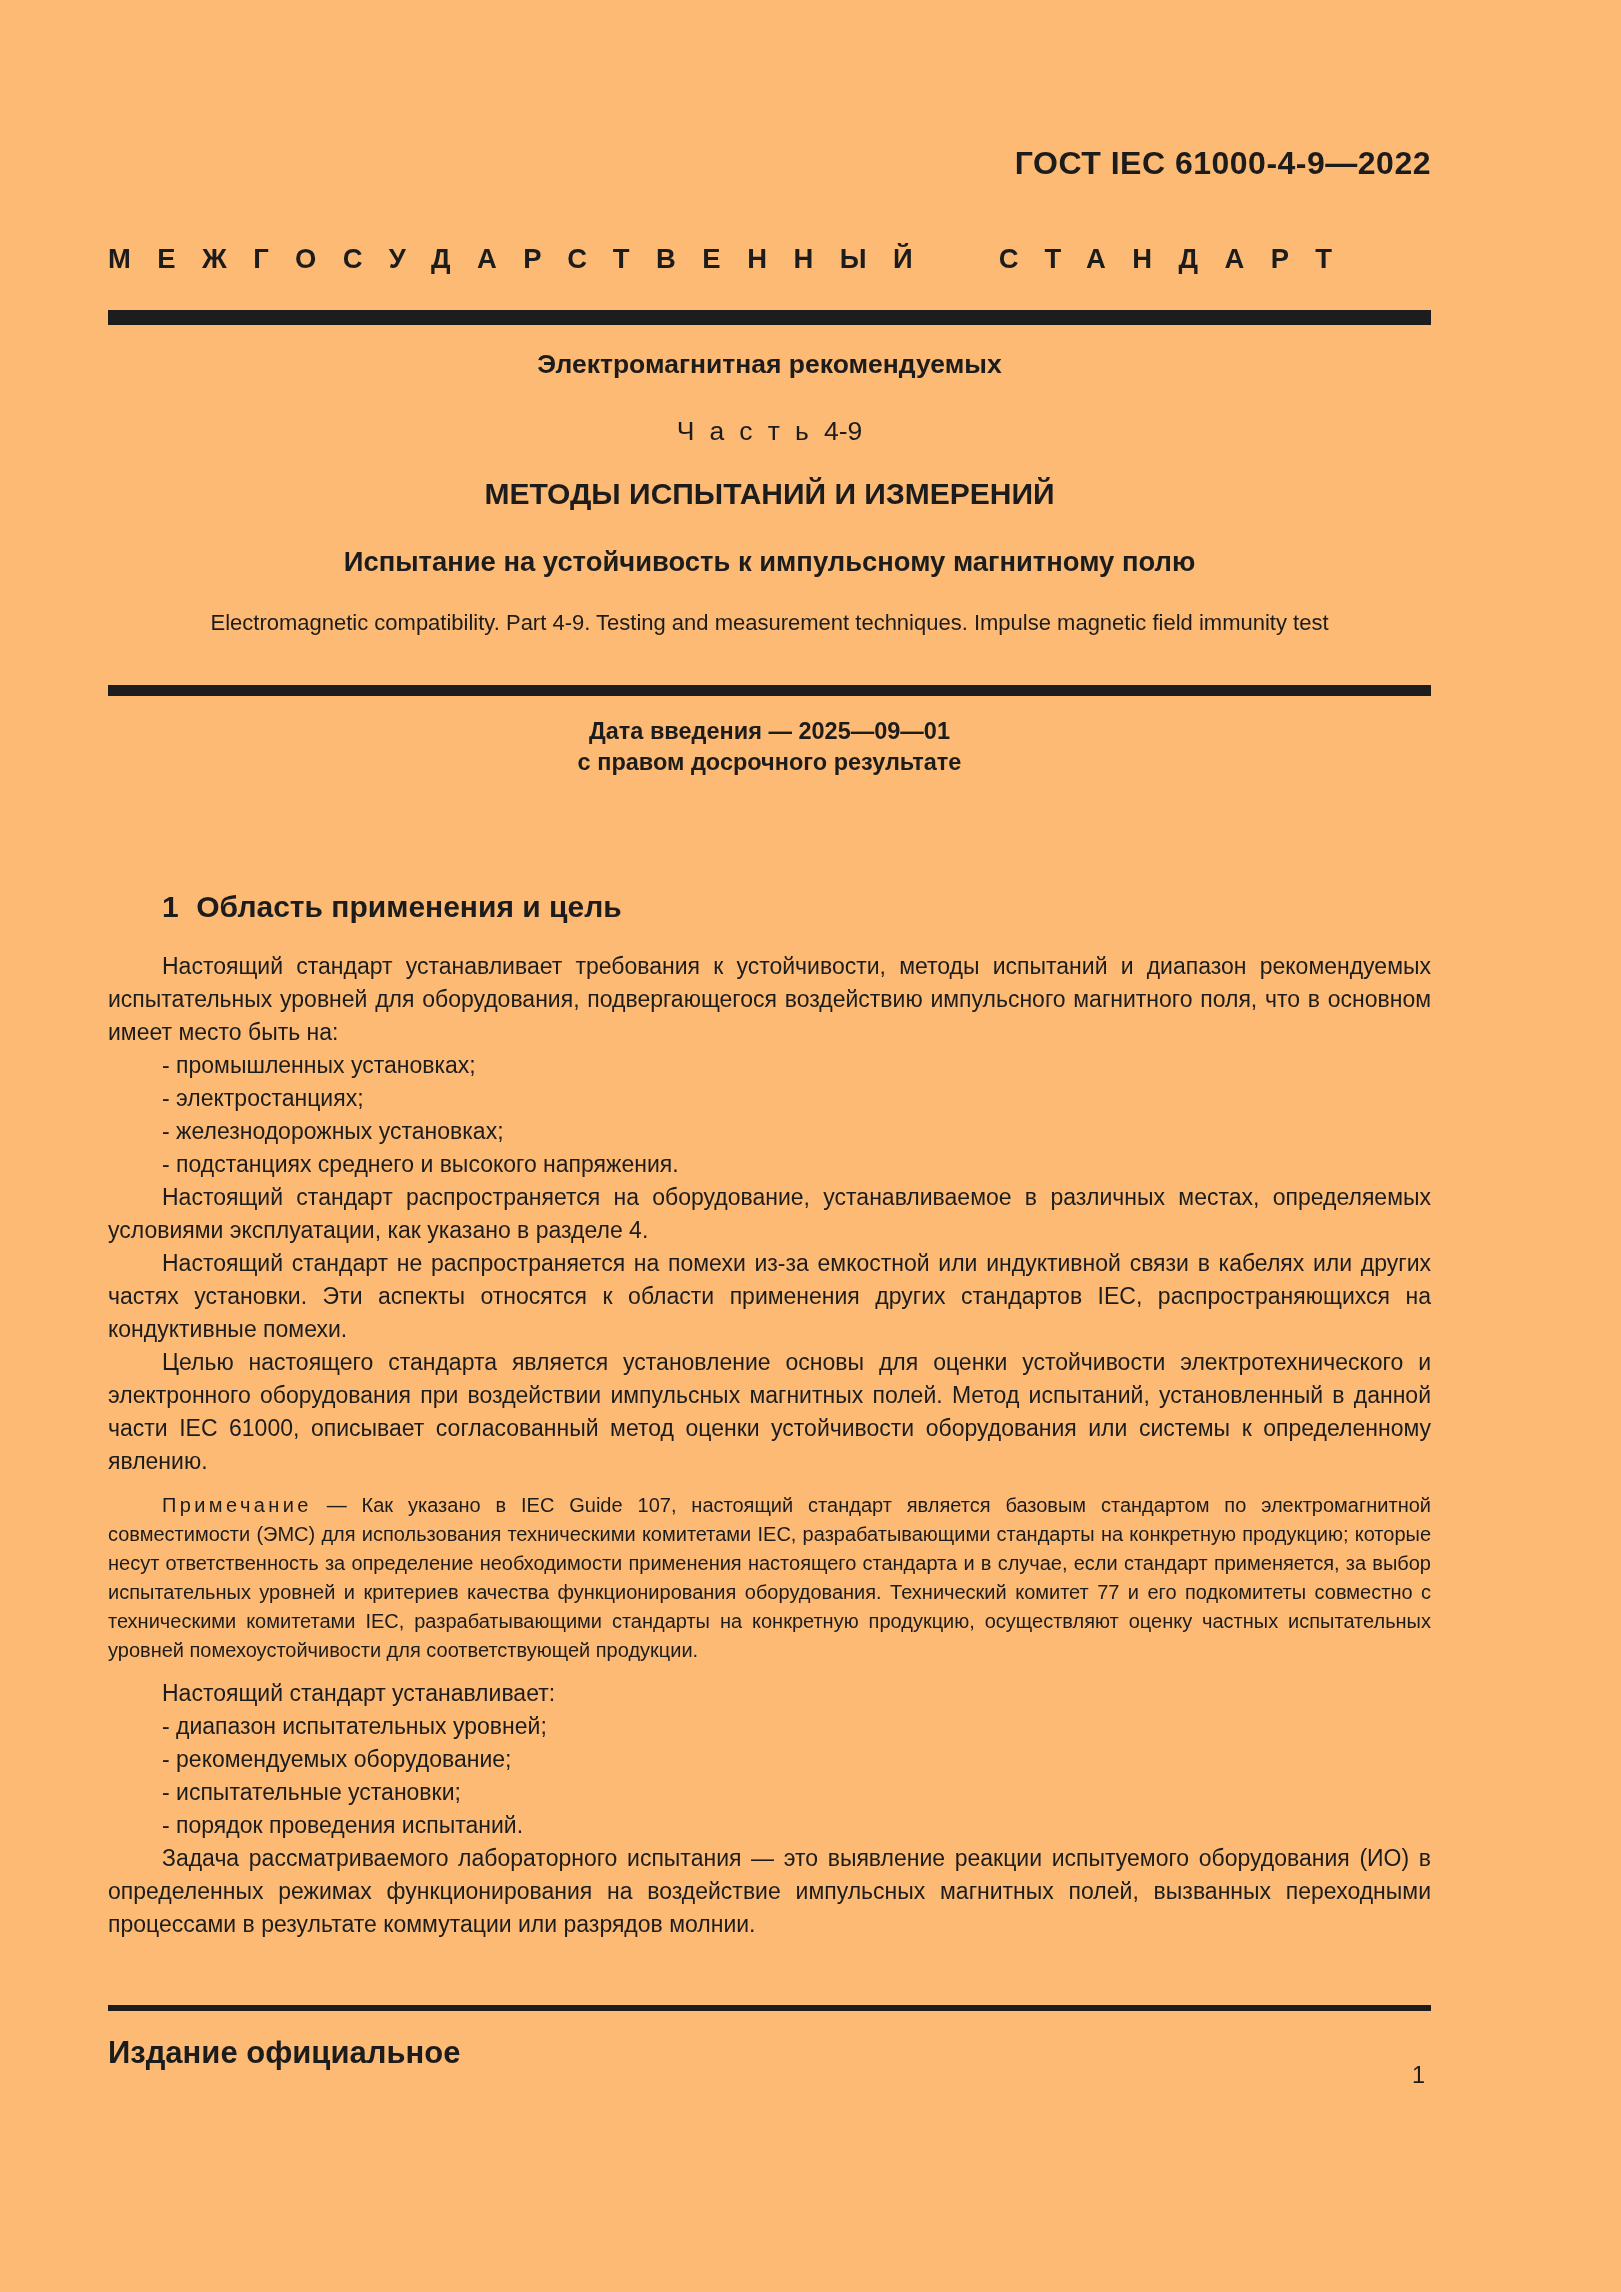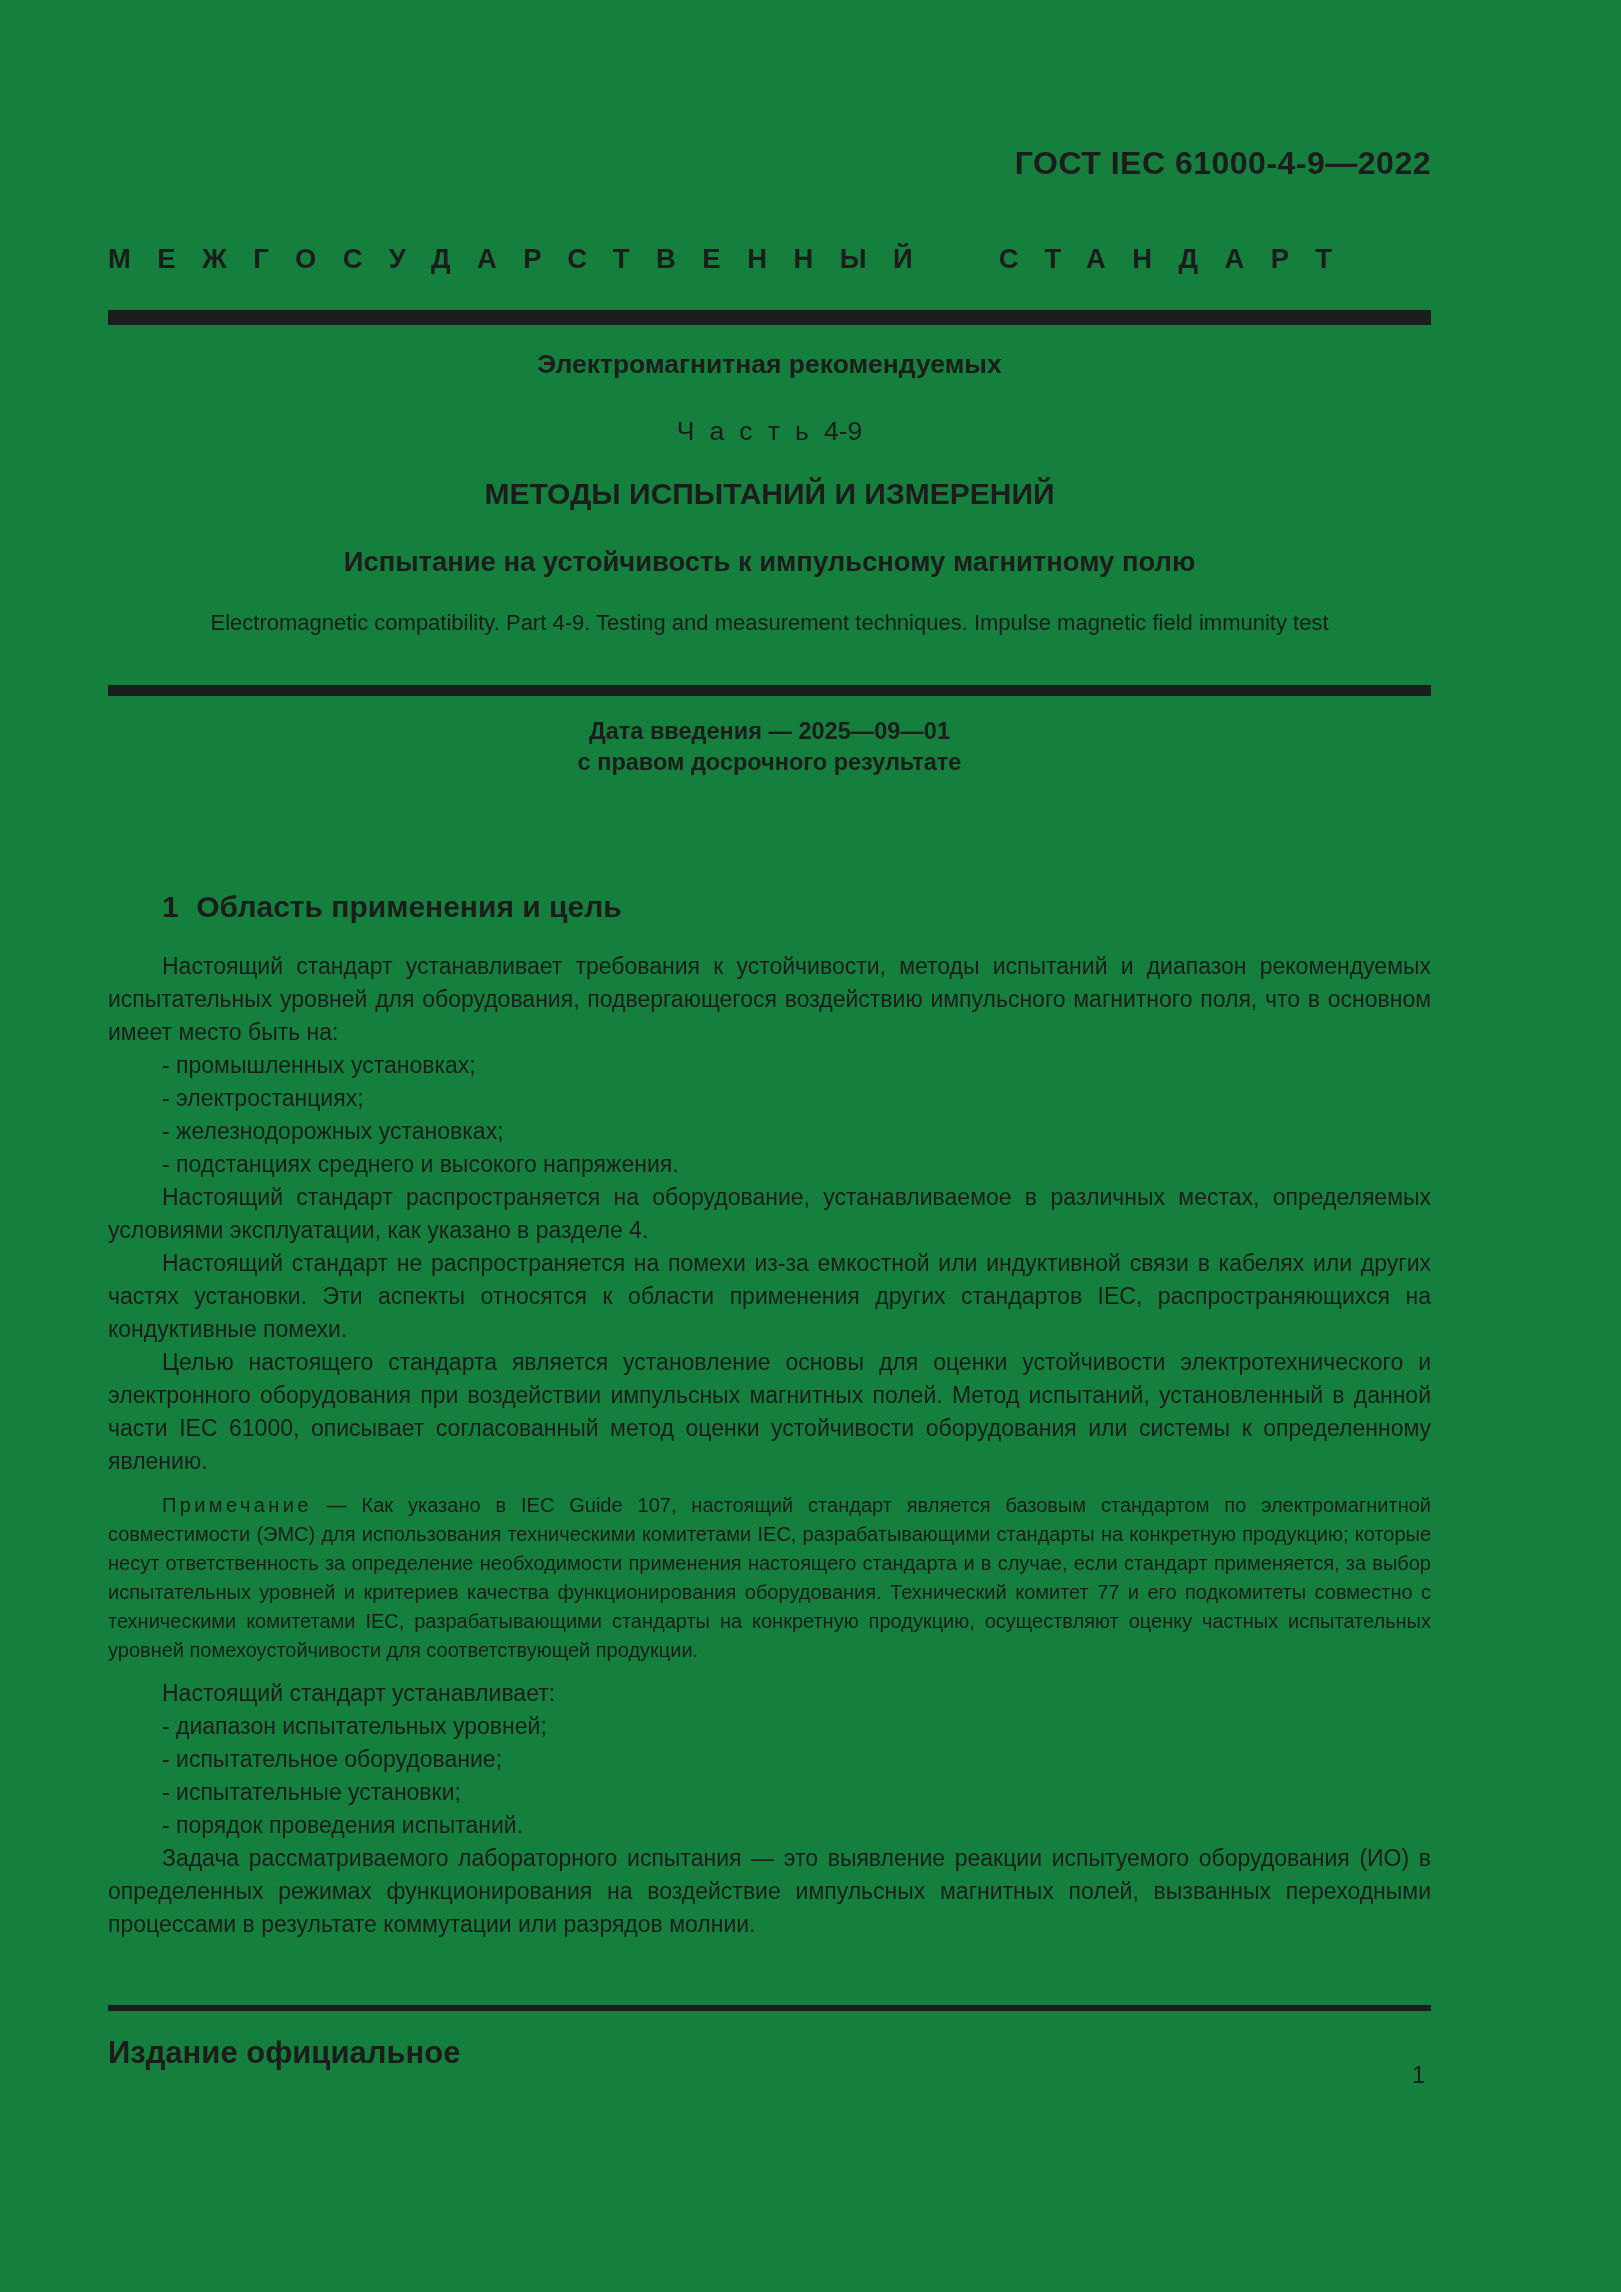--- a/index.html
+++ b/index.html
@@ -4,21 +4,21 @@
 <style>
   html,body{margin:0;padding:0;}
   body{
     background:#e2e2e2;
     font-family:"Liberation Sans", sans-serif;
   }
   .page{
     position:relative;
     width:1621px;
     height:2293px;
-    background:#15803d;
+    background:#fdba74;
     color:#1c1c1c;
     overflow:hidden;
   }
   .content{
     position:relative;
     margin-left:108px;
     width:1323px;
   }
   .doc-code{
     padding-top:145px;
@@ -141,21 +141,21 @@
       <p>Настоящий стандарт распространяется на оборудование, устанавливаемое в различных местах, определяемых условиями эксплуатации, как указано в разделе 4.</p>
       <p>Настоящий стандарт не распространяется на помехи из-за емкостной или индуктивной связи в кабелях или других частях установки. Эти аспекты относятся к области применения других стандартов IEC, распространяющихся на кондуктивные помехи.</p>
       <p>Целью настоящего стандарта является установление основы для оценки устойчивости электротехнического и электронного оборудования при воздействии импульсных магнитных полей. Метод испытаний, установленный в данной части IEC 61000, описывает согласованный метод оценки устойчивости оборудования или системы к определенному явлению.</p>
 
       <div class="note">
         <span class="note-label">Примечание</span><span> — Как указано в IEC Guide 107, настоящий стандарт является базовым стандартом по электромагнитной совместимости (ЭМС) для использования техническими комитетами IEC, разрабатывающими стандарты на конкретную продукцию; которые несут ответственность за определение необходимости применения настоящего стандарта и в случае, если стандарт применяется, за выбор испытательных уровней и критериев качества функционирования оборудования. Технический комитет 77 и его подкомитеты совместно с техническими комитетами IEC, разрабатывающими стандарты на конкретную продукцию, осуществляют оценку частных испытательных уровней помехоустойчивости для соответствующей продукции.</span>
       </div>
 
       <p>Настоящий стандарт устанавливает:</p>
       <p>- диапазон испытательных уровней;</p>
-      <p>- испытательное оборудование;</p>
+      <p>- рекомендуемых оборудование;</p>
       <p>- испытательные установки;</p>
       <p>- порядок проведения испытаний.</p>
       <p>Задача рассматриваемого лабораторного испытания — это выявление реакции испытуемого оборудования (ИО) в определенных режимах функционирования на воздействие импульсных магнитных полей, вызванных переходными процессами в результате коммутации или разрядов молнии.</p>
     </div>
 
   </div>
 
   <div class="footer-rule"></div>
   <div class="edition-note">Издание официальное</div>
   <div class="page-number">1</div>

